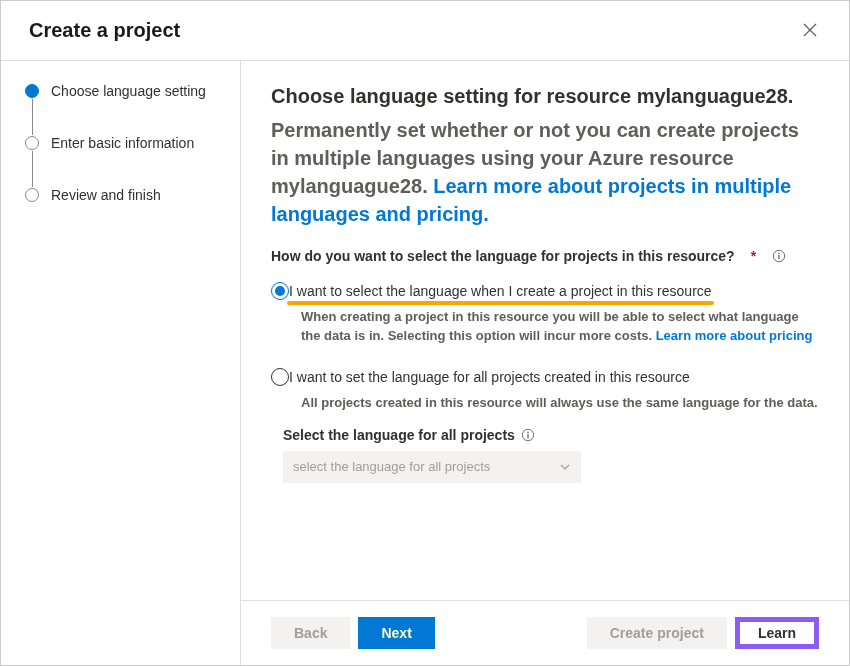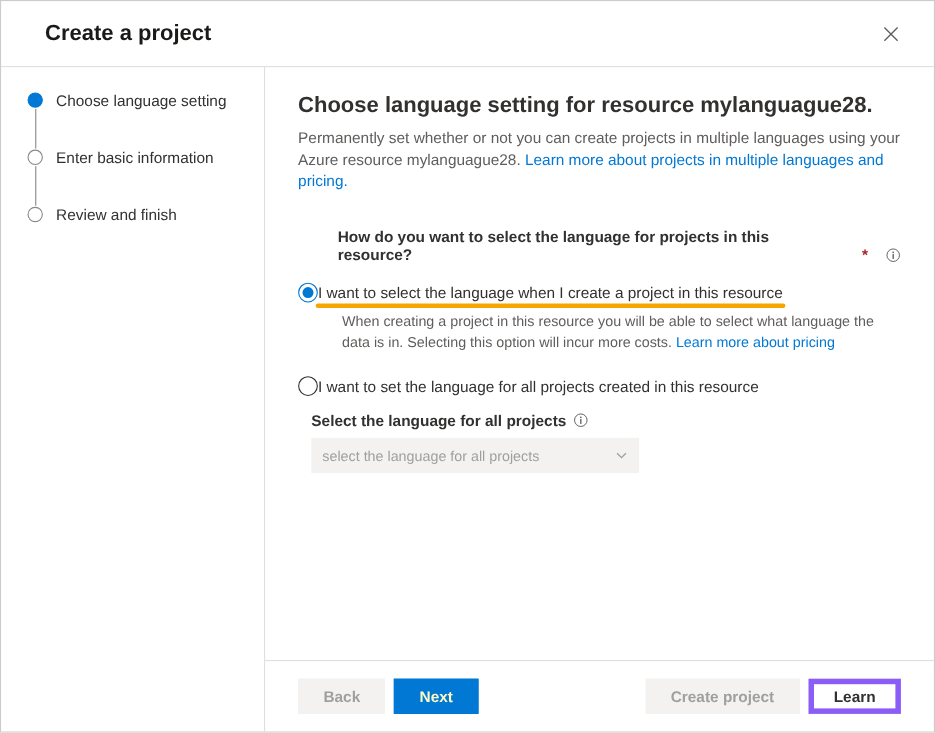--- a/index.html
+++ b/index.html
@@ -8,23 +8,23 @@
       font-size: 14px;
       color: #323130;
       background: #fff;
       width: 850px;
       height: 666px;
       overflow: hidden;
       border: 1px solid #ccc;
     }
     .modal-header {
       display: flex;
-      align-items: center;
+      align-items: flex-start;
       justify-content: space-between;
-      padding: 18px 28px 18px 40px;
+      padding: 18px 28px 18px 28px;
     }
     .modal-title {
       font-size: 20px;
       font-weight: 600;
       color: #1b1a19;
     }
     .close-btn {
       font-size: 14px;
       color: #605e5c;
       cursor: pointer;
@@ -81,35 +81,35 @@
       flex: 1;
       overflow-y: auto;
     }
     .main-heading {
       font-size: 20px;
       font-weight: 600;
       color: #323130;
       margin-bottom: 8px;
     }
     .main-desc {
-      font-size: 14px;
+      font-size: 20px;
       color: #605e5c;
       line-height: 1.4;
-      margin-bottom: 32px;
+      margin-bottom: 20px;
+      font-weight: bold;
     }
     .link { color: #0078d4; cursor: pointer; }
     .question {
       font-size: 14px;
       font-weight: 600;
       color: #323130;
       margin-bottom: 18px;
       display: flex;
-      align-items: flex-end;
+      align-items: center;
       gap: 16px;
-      margin-left: 36px;
     }
     .req { color: #a4262c; }
     .info-icon {
       width: 14px; height: 14px; display: inline-flex; align-items: center; justify-content: center;
       color: #605e5c;
     }
     .info-icon svg { width: 14px; height: 14px; }
     .option-block { margin-bottom: 22px; }
     .radio-row {
       display: flex;
@@ -141,21 +141,22 @@
       right: -2px;
       bottom: -6px;
       height: 4px;
       background: #f7a500;
       border-radius: 2px;
     }
     .option-desc {
       font-size: 13px;
       color: #605e5c;
       line-height: 1.45;
-      margin-left: 40px;
+      margin-left: 30px;
+      font-weight: bold;
     }
     .sub-section {
       margin-left: 12px;
       margin-top: 14px;
     }
     .sub-label {
       font-size: 14px;
       font-weight: 600;
       color: #323130;
       display: flex;
@@ -267,20 +268,21 @@
         <p class="option-desc">
           <span>When creating a project in this resource you will be able to select what language the data is in. Selecting this option will incur more costs. </span><span class="link">Learn more about pricing</span>
         </p>
       </div>
 
       <div class="option-block">
         <div class="radio-row">
           <div class="radio"></div>
           <span class="radio-label">I want to set the language for all projects created in this resource</span>
         </div>
+        <p class="option-desc">All projects created in this resource will always use the same language for the data.</p>
 
         <div class="sub-section">
           <div class="sub-label">
             <span>Select the language for all projects</span>
             <span class="info-icon">
               <svg viewBox="0 0 16 16">
                   <circle cx="8" cy="8" r="6.5" fill="none" stroke="#605e5c" stroke-width="1"></circle>
                   <circle cx="8" cy="5" r="0.9" fill="#605e5c"></circle>
                   <rect x="7.3" y="6.8" width="1.4" height="5" fill="#605e5c"></rect>
                 </svg>

